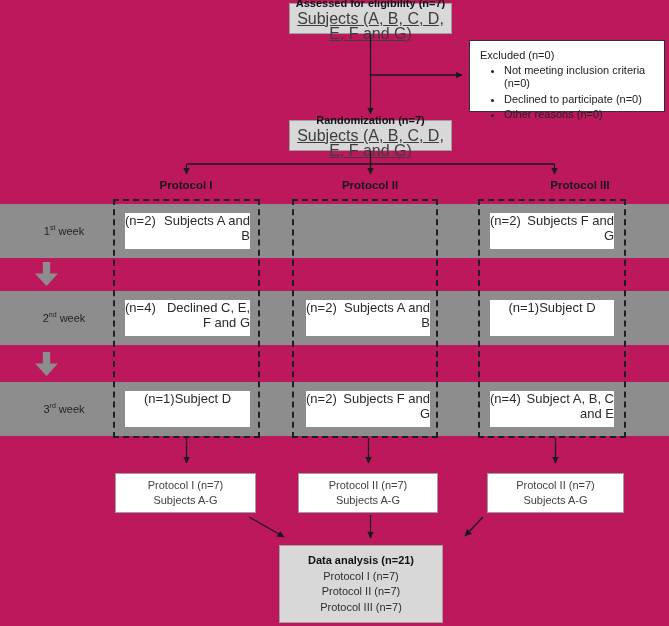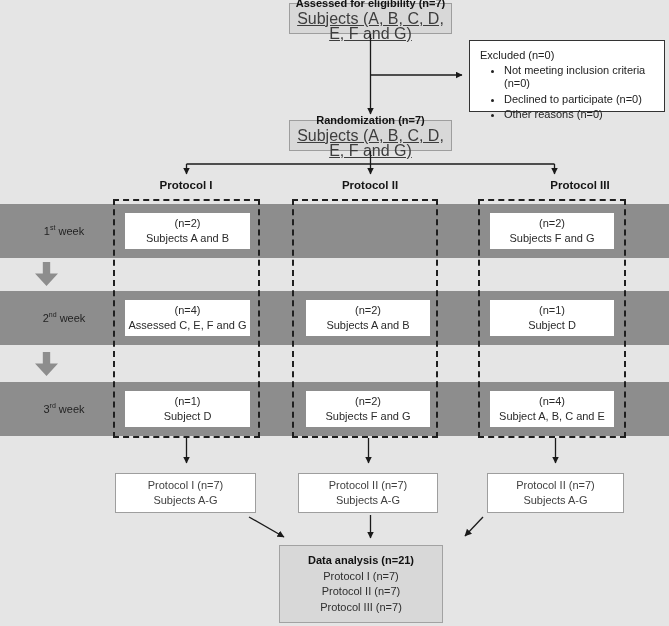--- a/index.html
+++ b/index.html
@@ -1,17 +1,17 @@
 <!DOCTYPE html>
 <html><head>
 <meta charset="utf-8">
 <style>
   html,body { margin:0; padding:0; background:#fff; }
   .canvas {
-    position:relative; width:669px; height:626px; background:#e5e5e5;
+    position:relative; width:669px; height:626px; background:#be185d;
     font-family:"Liberation Sans","DejaVu Sans",sans-serif; color:#1a1a1a;
     overflow:hidden;
   }
   .overlay { position:absolute; left:0; top:0; width:669px; height:626px; pointer-events:none; z-index:5; }
 
   .box { position:absolute; box-sizing:border-box; text-align:center; }
   .gray-box {
     background:#d8d8d8; border:1px solid #9e9e9e;
     display:flex; flex-direction:column; justify-content:center;
     font-size:11px; line-height:15px;
@@ -30,22 +30,22 @@
   .proto-label { position:absolute; top:179px; width:110px; text-align:center; font-weight:bold; font-size:11.5px; color:#151515; }
 
   .band { position:absolute; left:0; width:669px; height:54px; background:#8d8d8d; z-index:1; }
   .week-label { position:absolute; left:16px; top:0; width:96px; height:54px; display:flex; align-items:center; justify-content:center; color:#232323; font-size:11px; }
   .week-label sup { font-size:7px; line-height:0; }
 
   .dash-col { position:absolute; top:199px; height:239px; border:2px dashed #1f1f1f; box-sizing:border-box; z-index:2; background:transparent; }
 
   .cell {
     position:absolute; height:36px; background:#ffffff; z-index:3;
-    display:flex; flex-direction:column; justify-content:center; text-align:center;
-    font-size:11px; line-height:15px; color:#2a2a2a;
+    display:flex; flex-direction:row; justify-content:center; text-align:right;
+    font-size:13px; line-height:15px; color:#2a2a2a;
   }
 
   .block-arrow {
     position:absolute; left:35px; width:23px; height:24px; background:#8d8d8d; z-index:1;
     clip-path:polygon(34% 0, 66% 0, 66% 48%, 100% 48%, 50% 100%, 0 48%, 34% 48%);
   }
 
   .summary {
     position:absolute; top:473px; height:40px; background:#fff; border:1px solid #9e9e9e;
     box-sizing:border-box; display:flex; flex-direction:column; justify-content:center;
@@ -139,21 +139,21 @@
     <div>(n=2)</div>
     <div>Subjects A and B</div>
   </div>
   <div class="cell" style="left:490px; top:213px; width:124px;">
     <div>(n=2)</div>
     <div>Subjects F and G</div>
   </div>
 
   <div class="cell" style="left:125px; top:300px; width:125px;">
     <div>(n=4)</div>
-    <div>Assessed C, E, F and G</div>
+    <div>Declined C, E, F and G</div>
   </div>
   <div class="cell" style="left:306px; top:300px; width:124px;">
     <div>(n=2)</div>
     <div>Subjects A and B</div>
   </div>
   <div class="cell" style="left:490px; top:300px; width:124px;">
     <div>(n=1)</div>
     <div>Subject D</div>
   </div>
 

